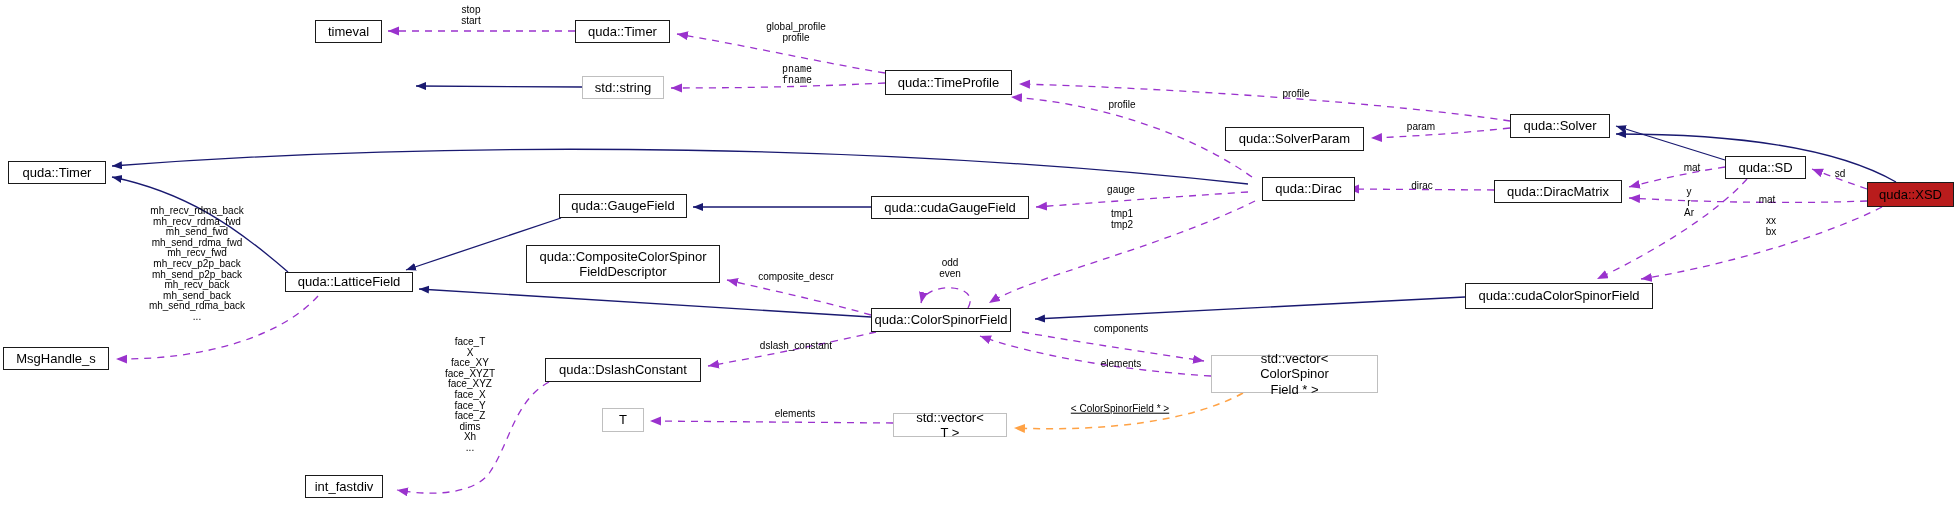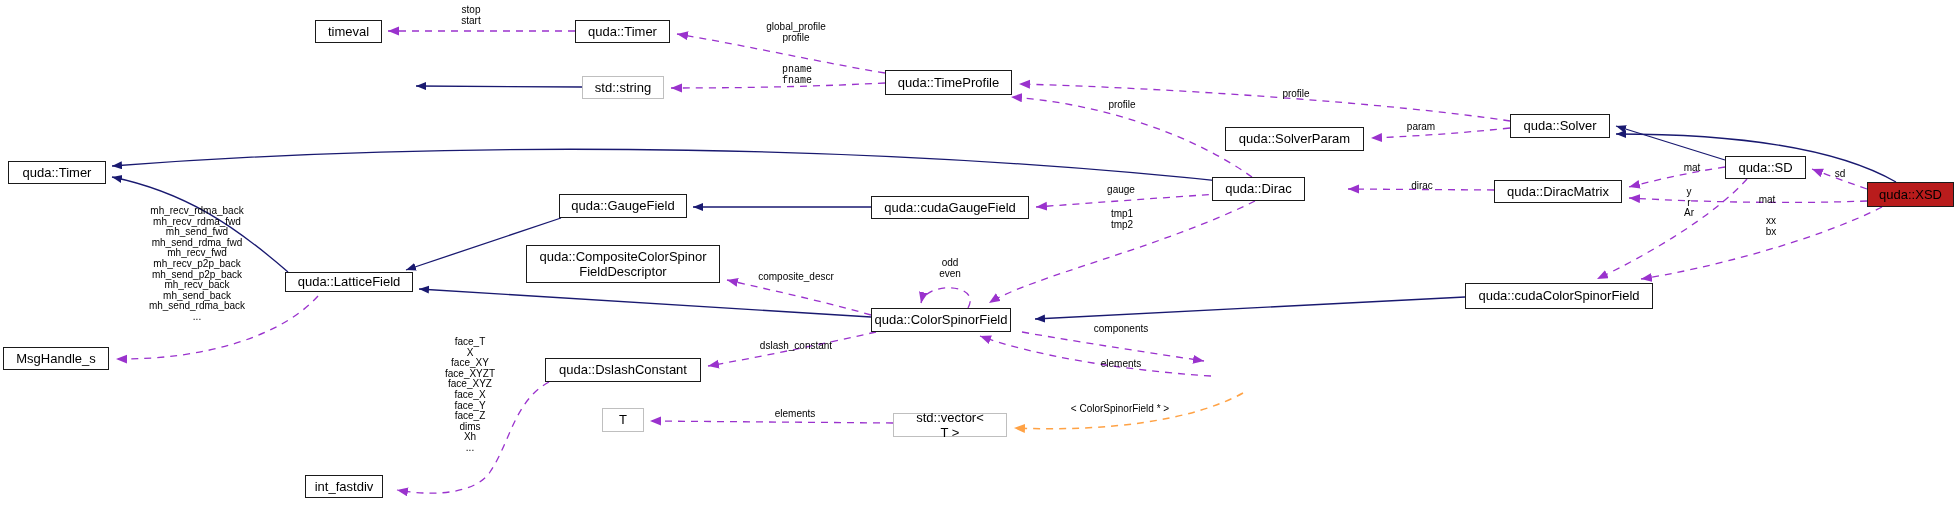--- a/index.html
+++ b/index.html
@@ -82,28 +82,30 @@
   <div class="node" style="left:8px;top:161px;width:98px;height:23px;">quda::Timer</div>
   <div class="node" style="left:315px;top:20px;width:67px;height:23px;">timeval</div>
   <div class="node" style="left:575px;top:20px;width:95px;height:23px;">quda::Timer</div>
   <div class="node std" style="left:582px;top:76px;width:82px;height:23px;">std::string</div>
   <div class="node" style="left:885px;top:70px;width:127px;height:25px;">quda::TimeProfile</div>
   <div class="node" style="left:1225px;top:127px;width:139px;height:24px;">quda::SolverParam</div>
   <div class="node" style="left:1510px;top:114px;width:100px;height:24px;">quda::Solver</div>
   <div class="node" style="left:1725px;top:156px;width:81px;height:23px;">quda::SD</div>
   <div class="node selected" style="left:1867px;top:182px;width:87px;height:25px;">quda::XSD</div>
   <div class="node" style="left:1494px;top:180px;width:128px;height:23px;">quda::DiracMatrix</div>
-  <div class="node" style="left:1212px;top:177px;width:93px;height:24px;">quda::Dirac</div>
+  <div class="node" style="left:1262px;top:177px;width:93px;height:24px;">quda::Dirac</div>
   <div class="node" style="left:559px;top:194px;width:128px;height:24px;">quda::GaugeField</div>
   <div class="node" style="left:871px;top:196px;width:158px;height:23px;">quda::cudaGaugeField</div>
   <div class="node" style="left:285px;top:272px;width:128px;height:20px;">quda::LatticeField</div>
   <div class="node" style="left:526px;top:245px;width:194px;height:38px;">quda::CompositeColorSpinor
 FieldDescriptor</div>
   <div class="node" style="left:871px;top:308px;width:140px;height:24px;">quda::ColorSpinorField</div>
   <div class="node" style="left:1465px;top:283px;width:188px;height:26px;">quda::cudaColorSpinorField</div>
+  <div class="node std" style="left:1211px;top:355px;width:167px;height:38px;">std::vector&lt; ColorSpinor
+Field * &gt;</div>
   <div class="node" style="left:545px;top:358px;width:156px;height:24px;">quda::DslashConstant</div>
   <div class="node std" style="left:602px;top:408px;width:41px;height:24px;">T</div>
   <div class="node std" style="left:893px;top:413px;width:114px;height:24px;">std::vector&lt; T &gt;</div>
   <div class="node" style="left:305px;top:475px;width:78px;height:23px;">int_fastdiv</div>
   <div class="node" style="left:3px;top:347px;width:106px;height:23px;">MsgHandle_s</div>
 
   <div class="elabel" style="left:471px;top:16px;">stop
 start</div>
   <div class="elabel" style="left:796px;top:33px;">global_profile
 profile</div>
@@ -124,21 +126,21 @@
   <div class="elabel" style="left:1121px;top:190px;">gauge</div>
   <div class="elabel" style="left:1122px;top:220px;">tmp1
 tmp2</div>
   <div class="elabel" style="left:796px;top:277px;">composite_descr</div>
   <div class="elabel" style="left:950px;top:269px;">odd
 even</div>
   <div class="elabel" style="left:1121px;top:329px;">components</div>
   <div class="elabel" style="left:1121px;top:364px;">elements</div>
   <div class="elabel" style="left:796px;top:346px;">dslash_constant</div>
   <div class="elabel" style="left:795px;top:414px;">elements</div>
-  <div class="elabel" style="left:1120px;top:409px;">&lt; ColorSpinorField * &gt;</div>
+  <div class="elabel" style="left:1120px;top:409px;text-decoration:underline;">&lt; ColorSpinorField * &gt;</div>
   <div class="elabel topanchor" style="left:197px;top:206px;">mh_recv_rdma_back
 mh_recv_rdma_fwd
 mh_send_fwd
 mh_send_rdma_fwd
 mh_recv_fwd
 mh_recv_p2p_back
 mh_send_p2p_back
 mh_recv_back
 mh_send_back
 mh_send_rdma_back

